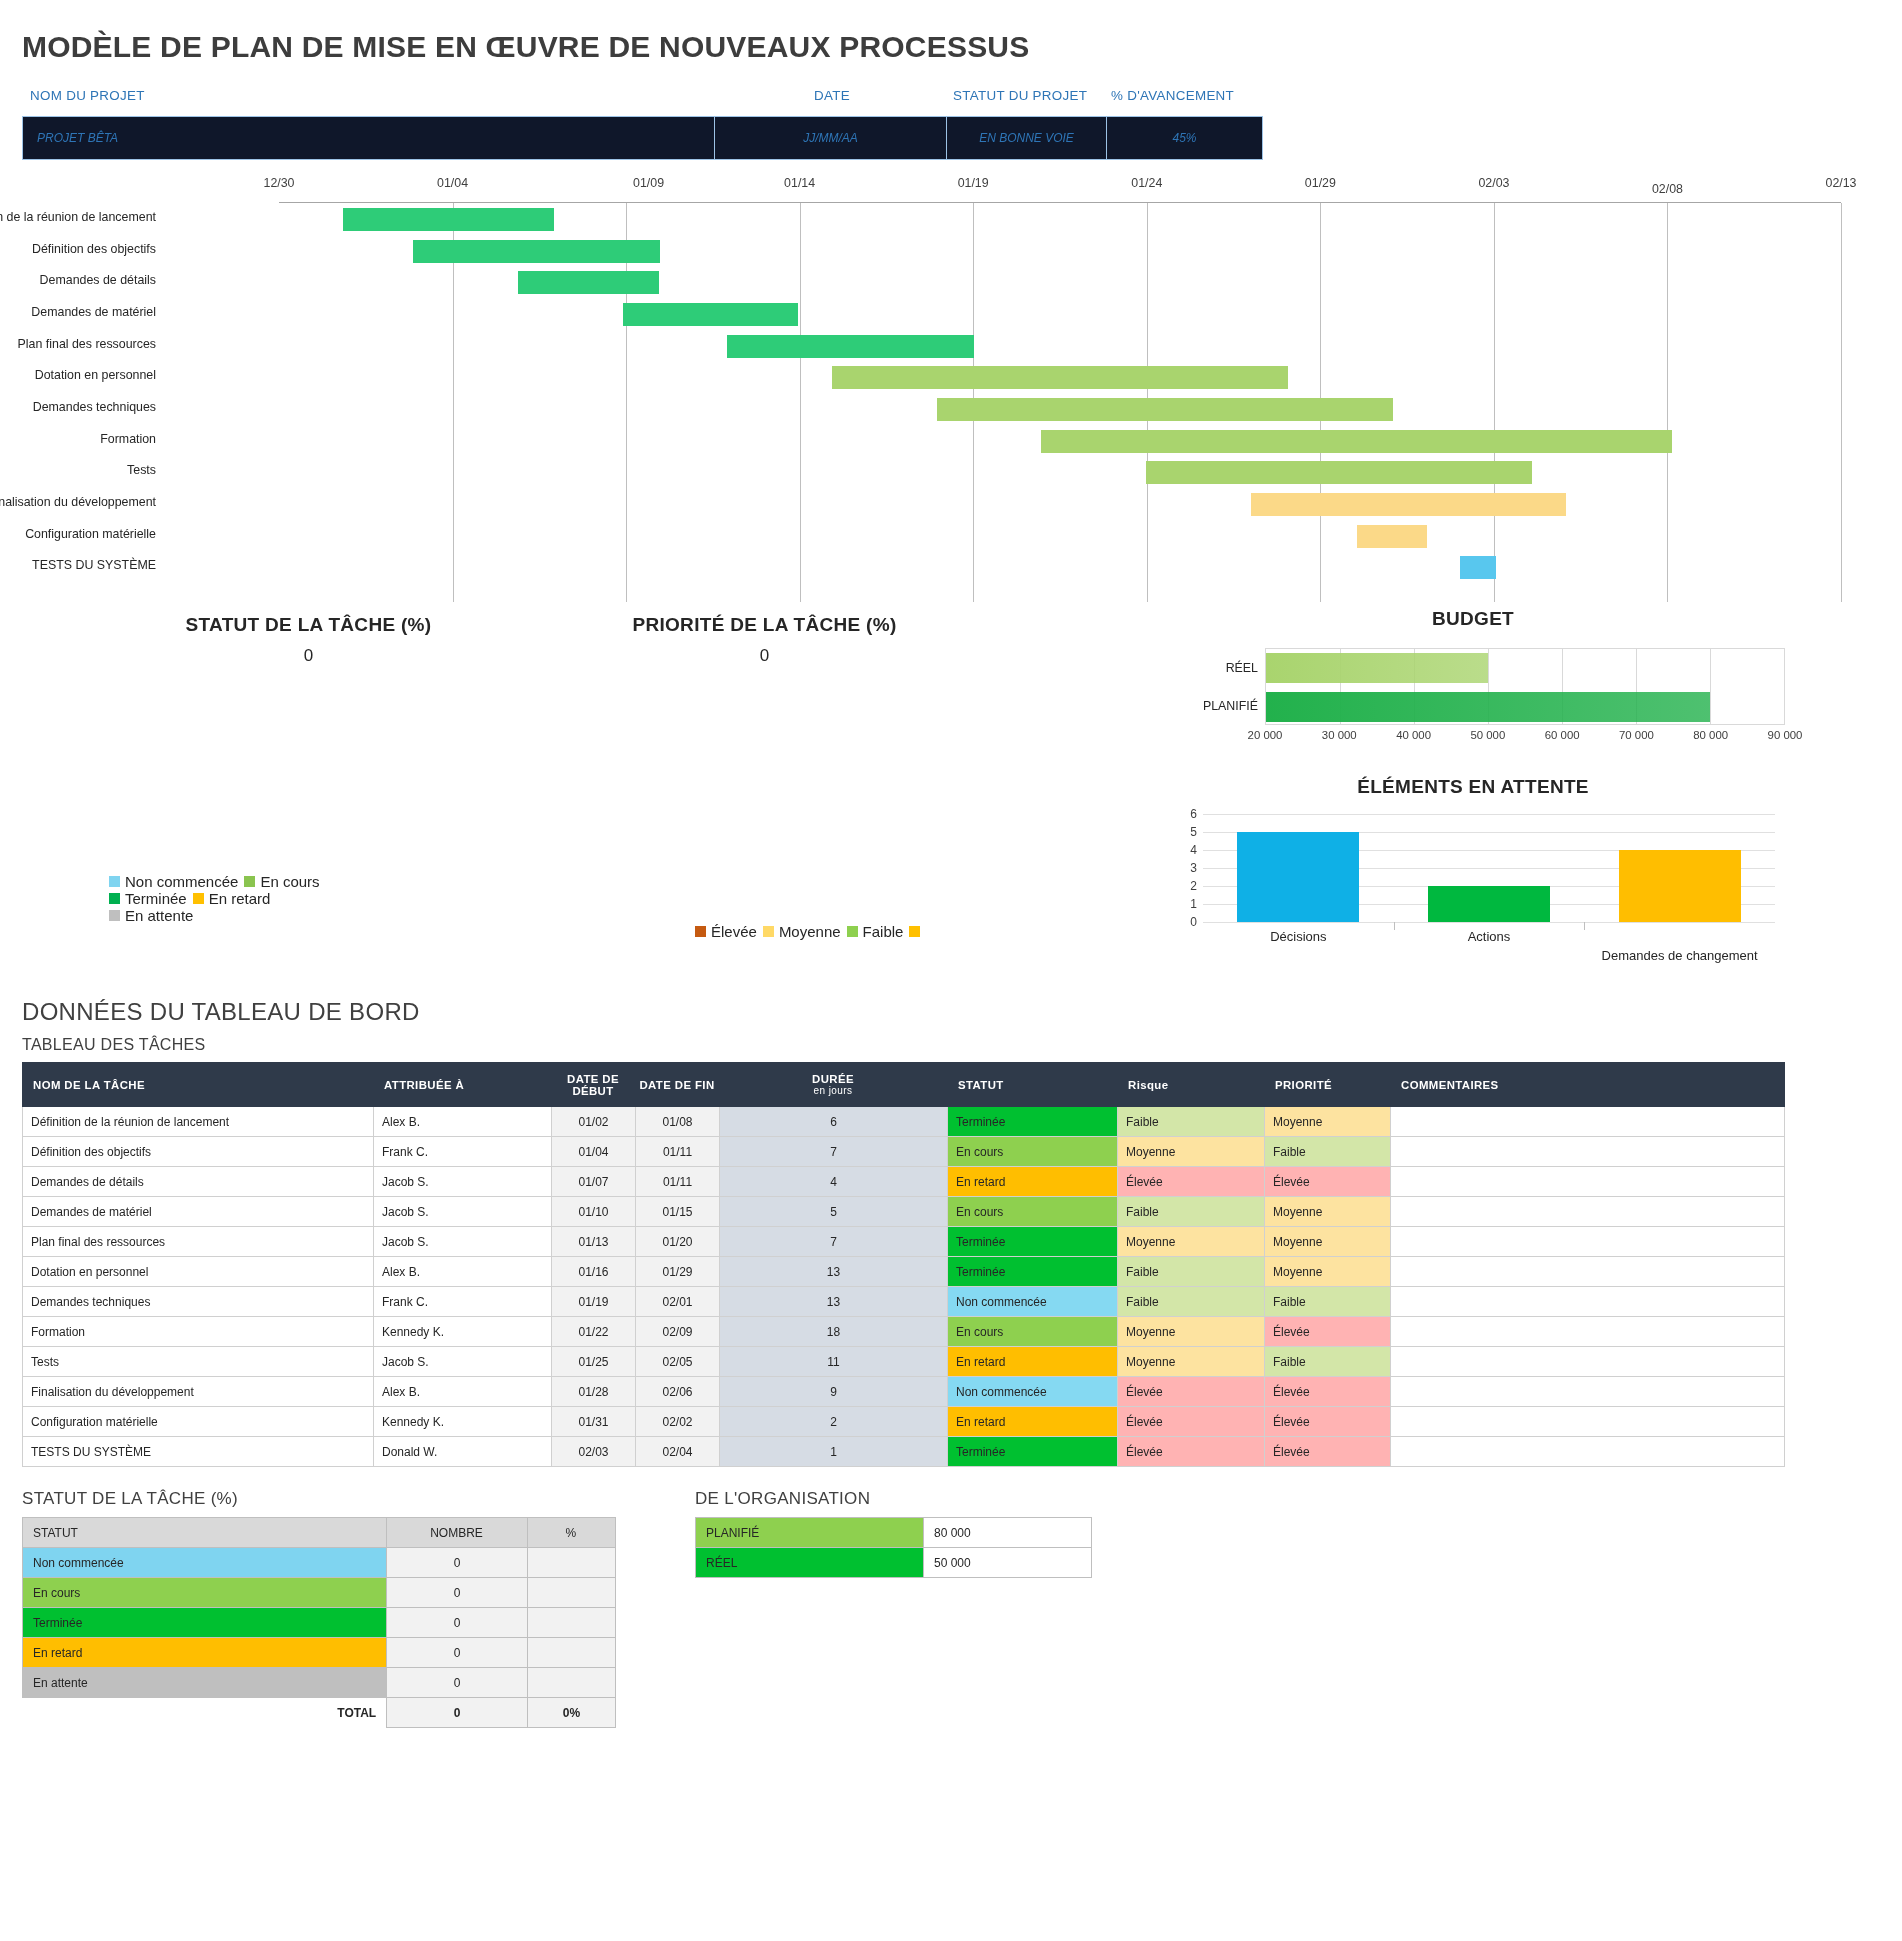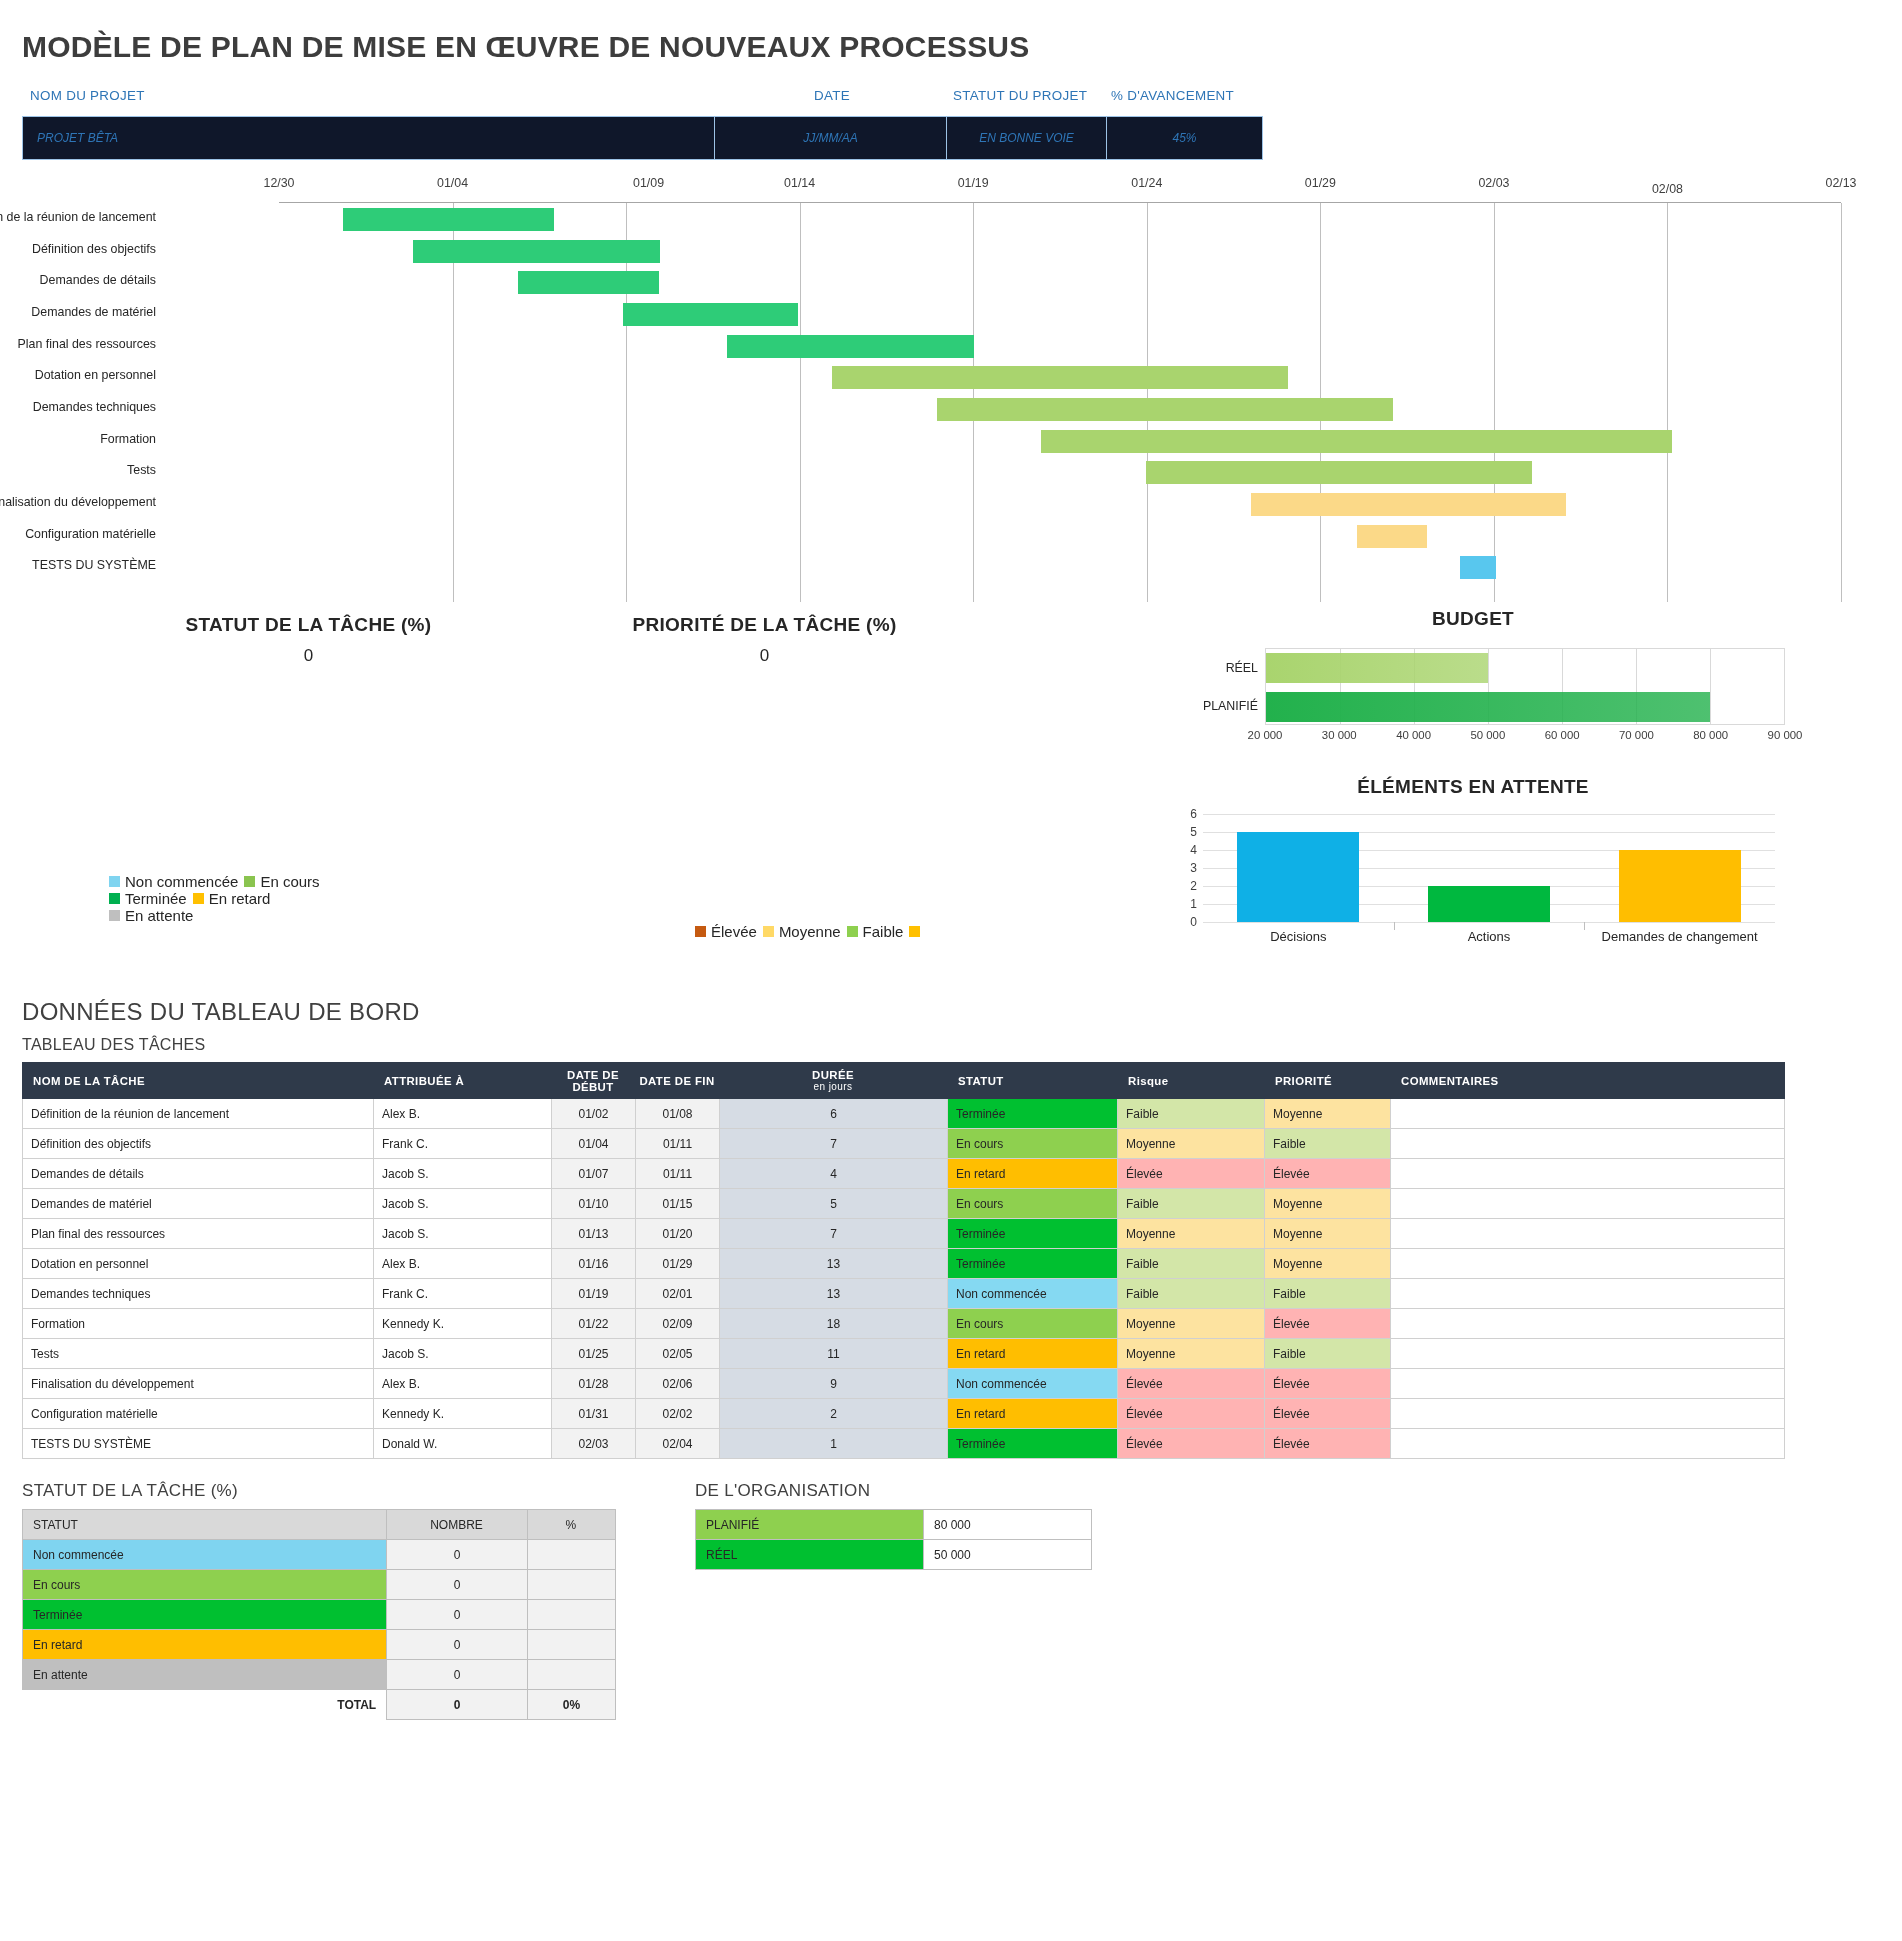--- a/index.html
+++ b/index.html
@@ -115,21 +115,21 @@
   }
   .pend-sep { position:absolute; top:0; height: 8px; width:1px; background:#bfbfbf;}
 
   
   .dash-title { font-size: 24px; color: #404040; margin-top: 14px; letter-spacing:0.3px;}
   .sub-title { font-size: 16px; color: #404040; margin-top: 10px; letter-spacing:0.3px;}
 
   table.tasks { border-collapse: collapse; width: 1762px; margin-top: 8px; table-layout: fixed; }
   table.tasks th {
     background: #2f3a4a; color: #ffffff; font-size: 11.4px; font-weight: bold;
-    letter-spacing: 0.4px; height: 36px; border: 1px solid #2f3a4a;
+    letter-spacing: 0.4px; height: 44px; border: 1px solid #2f3a4a;
     text-align: left; padding-left: 10px;
   }
   table.tasks th.c { text-align: center; padding-left: 0; }
   table.tasks th small { display:block; font-weight: normal; font-size: 10px; }
   table.tasks td {
     font-size: 12px; height: 30px; border: 1px solid #d0d0d0;
     padding: 0 8px; color: #262626;
   }
   td.dates { background: #f2f2f2; text-align:center; }
   td.dur { background: #d6dce4; text-align:center; }
@@ -330,21 +330,21 @@
           <div class="pend-yt" style="top: 0%;">6</div>
           <div class="pend-bar" style="left: 6%; width: 21.3333%; height: 83.3333%; background: rgb(15, 176, 230);"></div>
           <div class="pend-bar" style="left: 39.3333%; width: 21.3333%; height: 33.3333%; background: rgb(0, 184, 63);"></div>
           <div class="pend-sep" style="left: 33.3333%; top: 100%;"></div>
           <div class="pend-bar" style="left: 72.6667%; width: 21.3333%; height: 66.6667%; background: rgb(255, 190, 0);"></div>
           <div class="pend-sep" style="left: 66.6667%; top: 100%;"></div>
         </div>
       <div style="position:relative; height:46px; margin-left:42px; margin-right:10px;" id="pend-cats">
           <div class="pend-cat" style="left: 0%; width: 33.3333%;">Décisions</div>
           <div class="pend-cat" style="left: 33.3333%; width: 33.3333%;">Actions</div>
-          <div class="pend-cat" style="left: 66.6667%; width: 33.3333%;">Demandes de changement</div>
+          <div class="pend-cat" style="left: 66.6667%; width: 33.3333%; margin-top: 19px;">Demandes de changement</div>
         </div>
     </div>
   </div>
 
   <div class="dash-title">DONNÉES DU TABLEAU DE BORD</div>
   <div class="sub-title">TABLEAU DES TÂCHES</div>
 
   <table class="tasks">
     <colgroup>
       <col style="width:351px">

